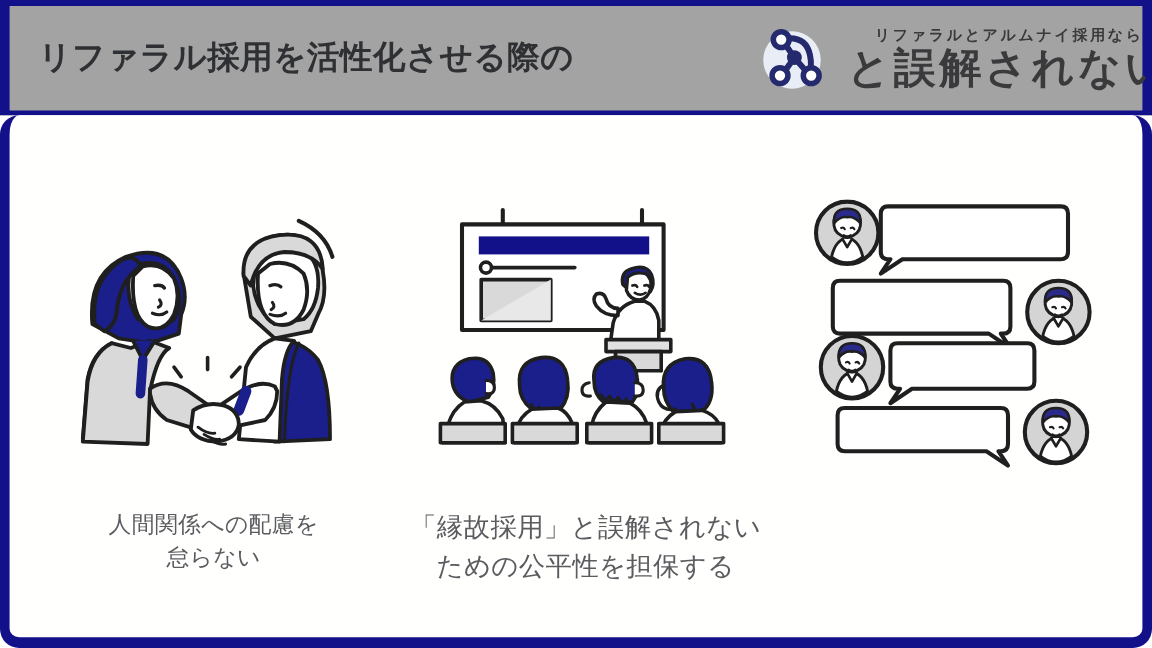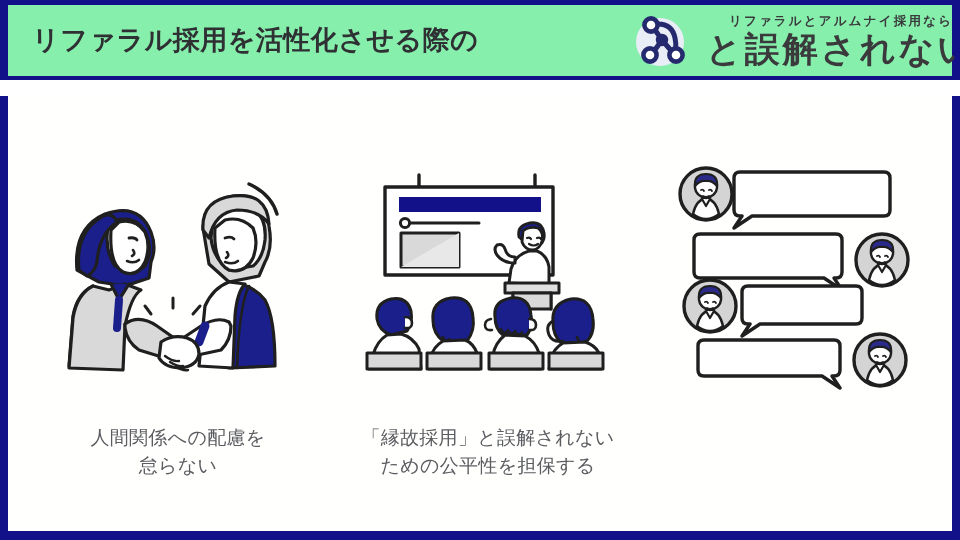--- a/index.html
+++ b/index.html
@@ -21,22 +21,22 @@
     background: #ffffff;
     box-sizing: border-box;
   }
 
   
   .header {
     position: absolute;
     left: 0;
     top: 0;
     width: 960px;
-    height: 80px;
-    background: #86efac;
+    height: 96px;
+    background: #a3a3a3;
     border-left: 8px solid #13118a;
     border-top: 5px solid #13118a;
     border-right: 8px solid #13118a;
     border-bottom: 4px solid #13118a;
     box-sizing: border-box;
     display: flex;
     align-items: center;
   }
 
   .title-block {
@@ -108,20 +108,21 @@
     position: absolute;
     left: 0;
     top: 96px;
     width: 960px;
     height: 444px;
     background: #fffffe;
     border-left: 8px solid #13118a;
     border-right: 8px solid #13118a;
     border-bottom: 9px solid #13118a;
     box-sizing: border-box;
+    border-radius: 16px;
   }
 
   .cards {
     position: absolute;
     left: 8px;
     top: 0;
     width: 944px;
     height: 430px;
     display: flex;
     align-items: flex-start;
@@ -149,21 +150,21 @@
   .caption {
     margin-top: 18px;
     text-align: center;
     color: #5b5c60;
     font-size: 19px;
     line-height: 1.45;
     letter-spacing: 0.3px;
     white-space: pre-line;
   }
 
-  .caption-2 { font-size: 19px; }
+  .caption-2 { font-size: 22px; }
 </style>
 </head>
 <body>
 
 <div class="slide">
 
   <div class="header">
 
     <div class="title-block">
       <div class="title-line">リファラル採用を活性化させる際の</div>

